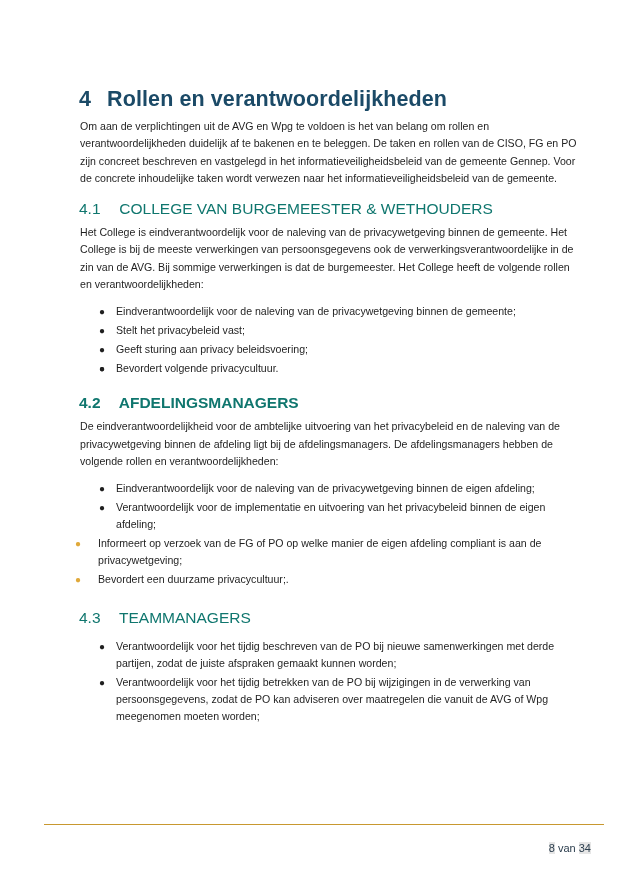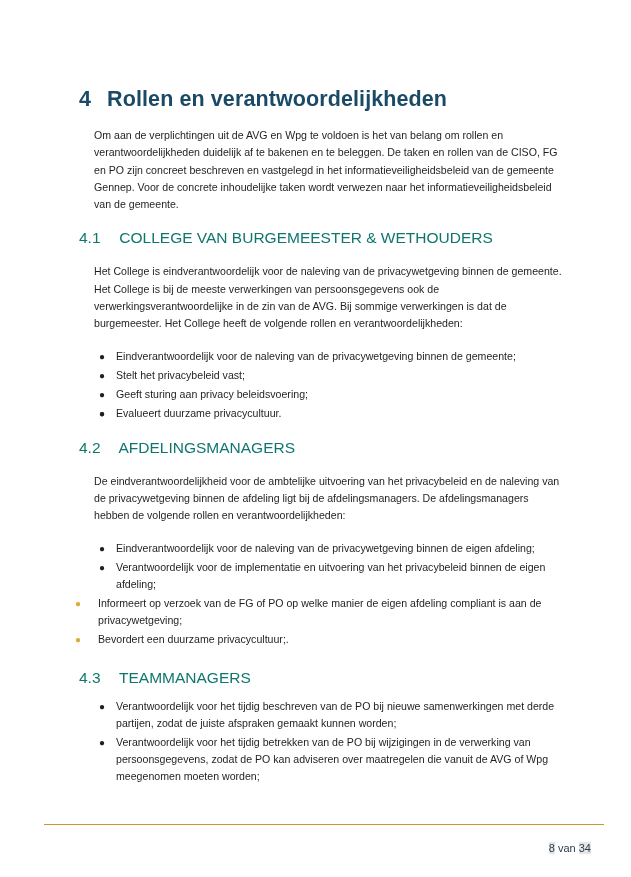--- a/index.html
+++ b/index.html
@@ -14,21 +14,21 @@
       margin: 0 0 6px 0; font-size: 21.5px; font-weight: bold; color: #1b4a67;
       line-height: 26px; letter-spacing: 0.1px;
     }
     h1 .num { display: inline-block; width: 22px; }
     h2 {
       margin: 12px 0 5px 0; font-size: 15.5px; font-weight: normal; color: #0f766e;
       line-height: 20px;
     }
     h2 .num { display: inline-block; width: 36px; }
     p {
-      margin: 15px; font-size: 10.6px; line-height: 17.3px; color: #1f1f1f;
+      margin: 1px; font-size: 10.6px; line-height: 17.3px; color: #1f1f1f;
     }
     ul { list-style: none; margin: 10px 0 0 0; padding: 0; }
     li {
       position: relative; font-size: 10.6px; line-height: 17px; color: #1f1f1f;
       margin: 0 0 2px 0;
     }
     ul.lvl2 li { padding-left: 37px; }
     ul.lvl2 li .bullet { left: 20px; }
     ul.mixed li.outer { padding-left: 19px; }
     ul.mixed li.outer .bullet { left: 2px; color: #e0a93a; }
@@ -57,24 +57,24 @@
     <h2>
       <span class="num">4.1</span>
       <span>COLLEGE VAN BURGEMEESTER &amp; WETHOUDERS</span>
     </h2>
     <p>Het College is eindverantwoordelijk voor de naleving van de privacywetgeving binnen de gemeente. Het College is bij de meeste verwerkingen van persoonsgegevens ook de verwerkingsverantwoordelijke in de zin van de AVG. Bij sommige verwerkingen is dat de burgemeester. Het College heeft de volgende rollen en verantwoordelijkheden:</p>
     <ul class="lvl2">
       <li><span class="bullet">●</span><span>Eindverantwoordelijk voor de naleving van de privacywetgeving binnen de gemeente;</span></li>
       <li><span class="bullet">●</span><span>Stelt het privacybeleid vast;</span></li>
       <li><span class="bullet">●</span><span>Geeft sturing aan privacy beleidsvoering;</span></li>
       <li><span class="bullet">●</span></li>
-      <li><span class="bullet">●</span><span>Evalueert duurzame privacycultuur.</span></li>
+      <li><span class="bullet">●</span><span>Bevordert volgende privacycultuur.</span></li>
     </ul>
 
-    <h2 style="margin-top:16px;">
+    <h2 style="margin-top:16px;font-weight:bold;">
       <span class="num">4.2</span>
       <span>AFDELINGSMANAGERS</span>
     </h2>
     <p>De eindverantwoordelijkheid voor de ambtelijke uitvoering van het privacybeleid en de naleving van de privacywetgeving binnen de afdeling ligt bij de afdelingsmanagers. De afdelingsmanagers hebben de volgende rollen en verantwoordelijkheden:</p>
     <ul class="lvl2 mixed">
       <li><span class="bullet">●</span><span>Eindverantwoordelijk voor de naleving van de privacywetgeving binnen de eigen afdeling;</span></li>
       <li><span class="bullet">●</span><span>Verantwoordelijk voor de implementatie en uitvoering van het privacybeleid binnen de eigen afdeling;</span></li>
       <li class="outer" style="padding-left:19px;"><span class="bullet" style="left:-4px;color:#e0a93a;">●</span><span>Informeert op verzoek van de FG of PO op welke manier de eigen afdeling compliant is aan de privacywetgeving;</span></li>
       <li class="outer" style="padding-left:19px;"><span class="bullet" style="left:-4px;color:#e0a93a;">●</span><span>Bevordert een duurzame privacycultuur;.</span></li>
     </ul>

